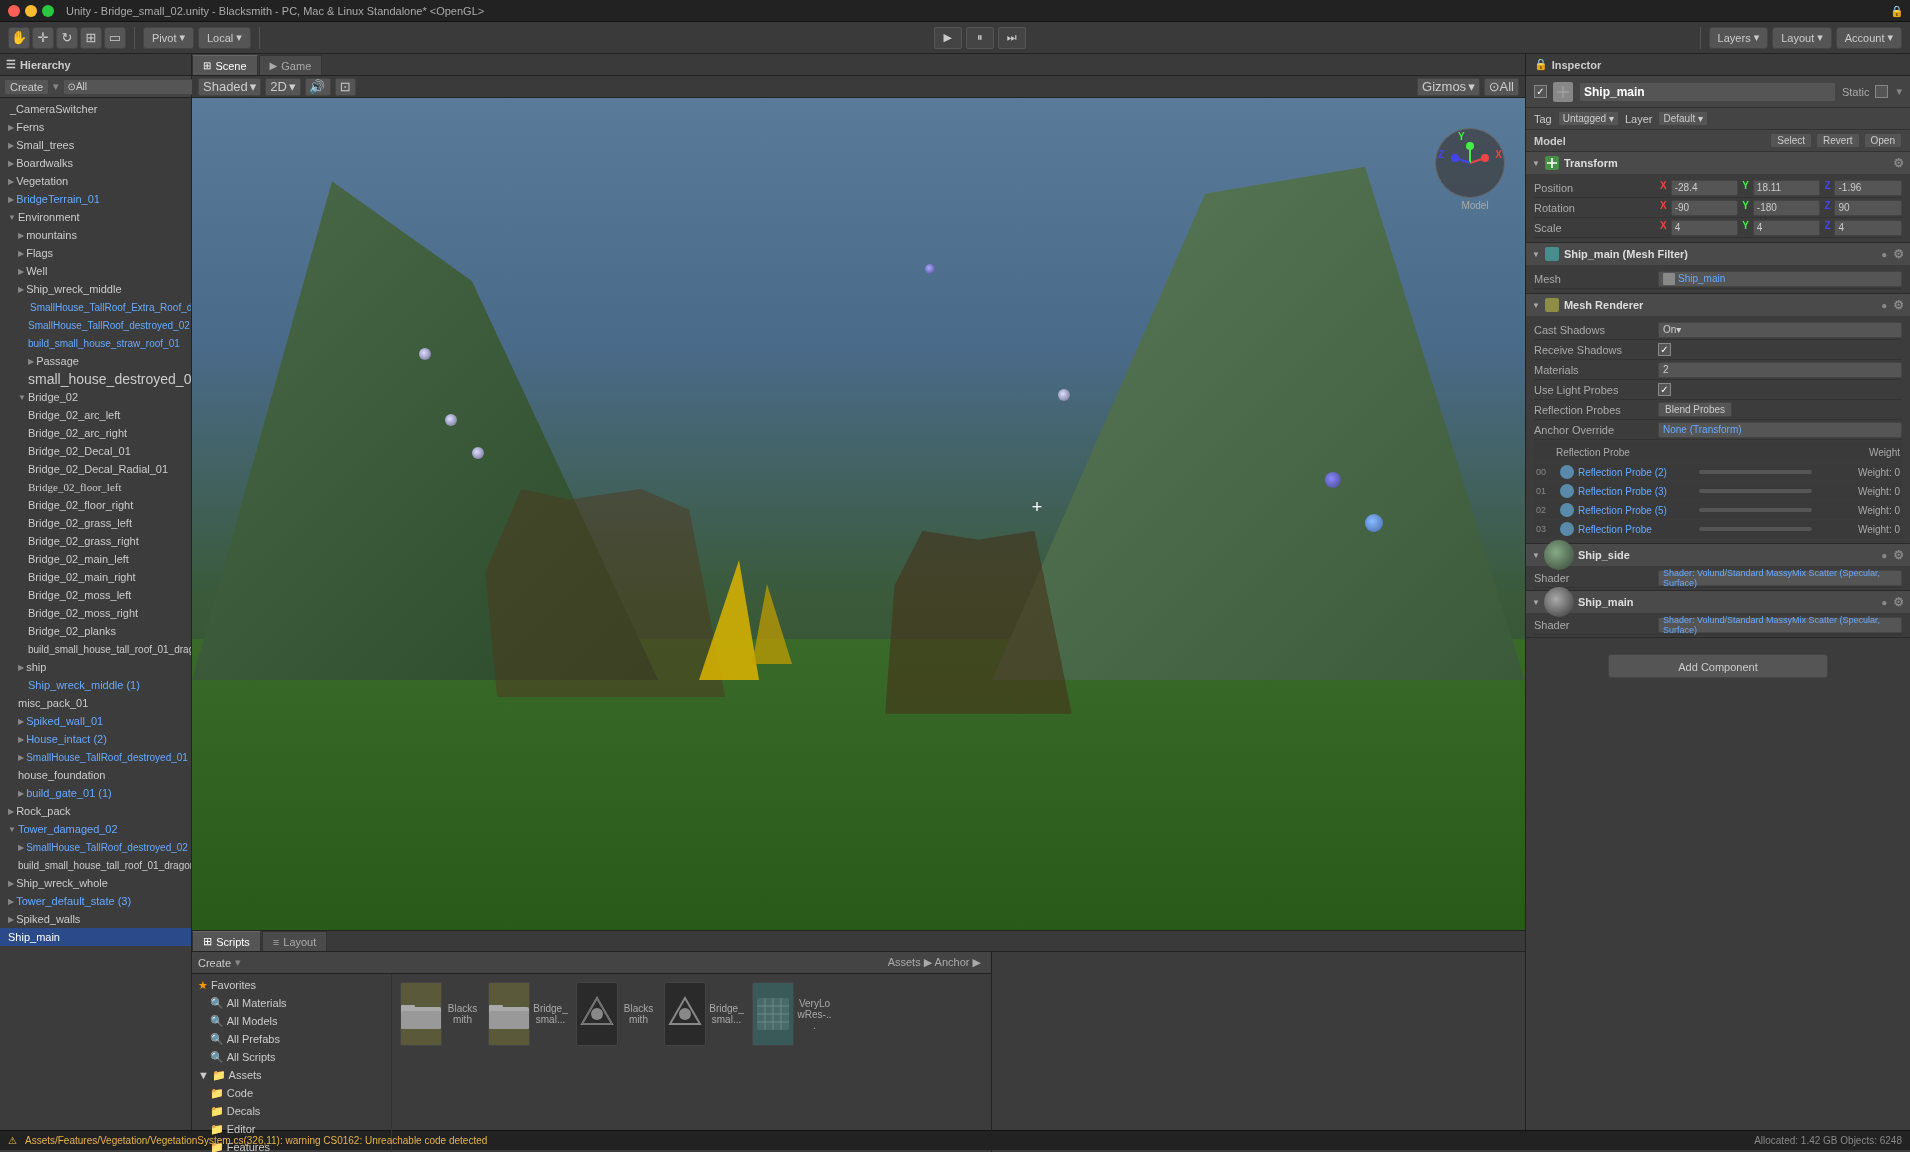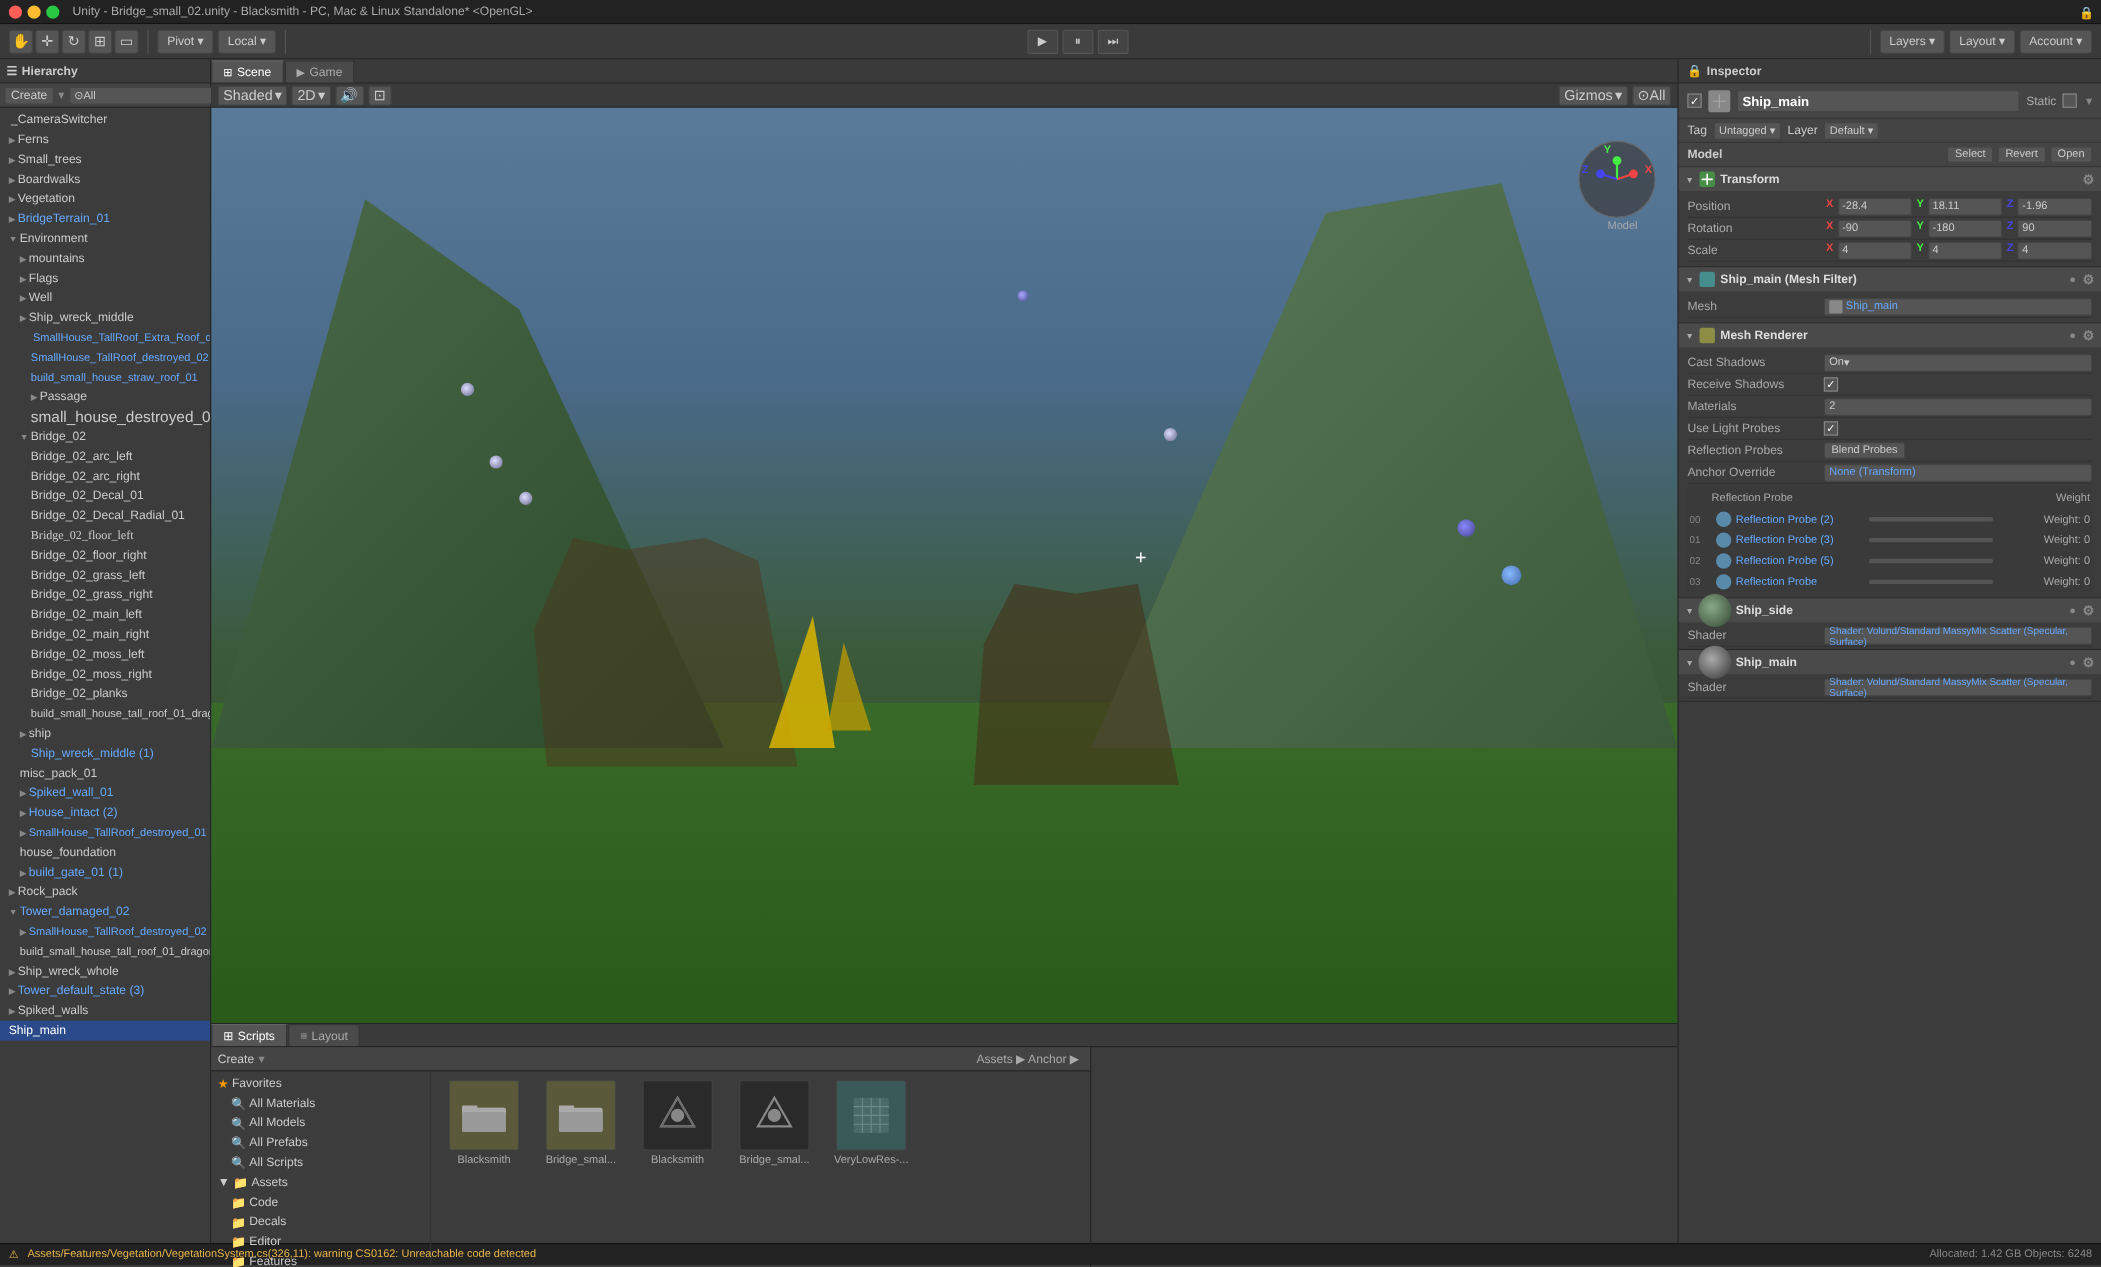--- a/index.html
+++ b/index.html
@@ -229,21 +229,21 @@
     #bottom-tabs { height: 22px; background: #3a3a3a; display: flex; align-items: flex-end; border-bottom: 1px solid #222; }
     #bottom-content { flex: 1; display: flex; }
 
     
     #project-panel { width: 800px; border-right: 1px solid #222; display: flex; flex-direction: column; }
     .project-toolbar { height: 22px; background: #444; display: flex; align-items: center; padding: 0 6px; gap: 4px; border-bottom: 1px solid #222; }
     .project-body { flex: 1; display: flex; }
     .project-tree { width: 200px; border-right: 1px solid #333; overflow-y: auto; padding: 2px; }
     .pt-item { height: 18px; display: flex; align-items: center; padding-left: 4px; cursor: pointer; font-size: 11px; }
     .project-assets { flex: 1; padding: 8px; display: flex; flex-wrap: wrap; gap: 8px; align-items: flex-start; }
-    .asset-item { width: 80px; display: flex; flex-direction: column; align-items: center; gap: 3px; cursor: pointer; }
+    .asset-item { width: 80px; display: flex; flex-direction: row; align-items: center; gap: 3px; cursor: pointer; }
     .asset-thumb {
       width: 64px; height: 64px; background: #555; border: 1px solid #444;
       display: flex; align-items: center; justify-content: center; border-radius: 2px;
     }
     .asset-thumb.folder { background: #5a5a3a; }
     .asset-thumb.scene { background: #3a5a5a; }
     .asset-thumb.unity { background: #2a2a2a; }
     .asset-name { font-size: 10px; color: #aaa; text-align: center; word-break: break-word; width: 72px; }
 
     
@@ -817,20 +817,23 @@
         <span class="comp-settings">⚙</span>
       </div>
       <div style="padding:2px 8px;background:#3c3c3c;">
         <div class="prop-row">
           <span class="prop-label">Shader</span>
           <div class="prop-field" style="font-size:9px;color:#6af;">Shader: Volund/Standard MassyMix Scatter (Specular, Surface)</div>
         </div>
       </div>
     </div>
 
+    <div style="padding:8px;">
+      <button class="add-component-btn">Add Component</button>
+    </div>
   </div>
 
 </div>
 
 <div id="status-bar">
   <span class="status-warning">⚠</span>
   <span class="status-warning">Assets/Features/Vegetation/VegetationSystem.cs(326,11): warning CS0162: Unreachable code detected</span>
   <span class="status-right">Allocated: 1.42 GB Objects: 6248</span>
 </div>
 

